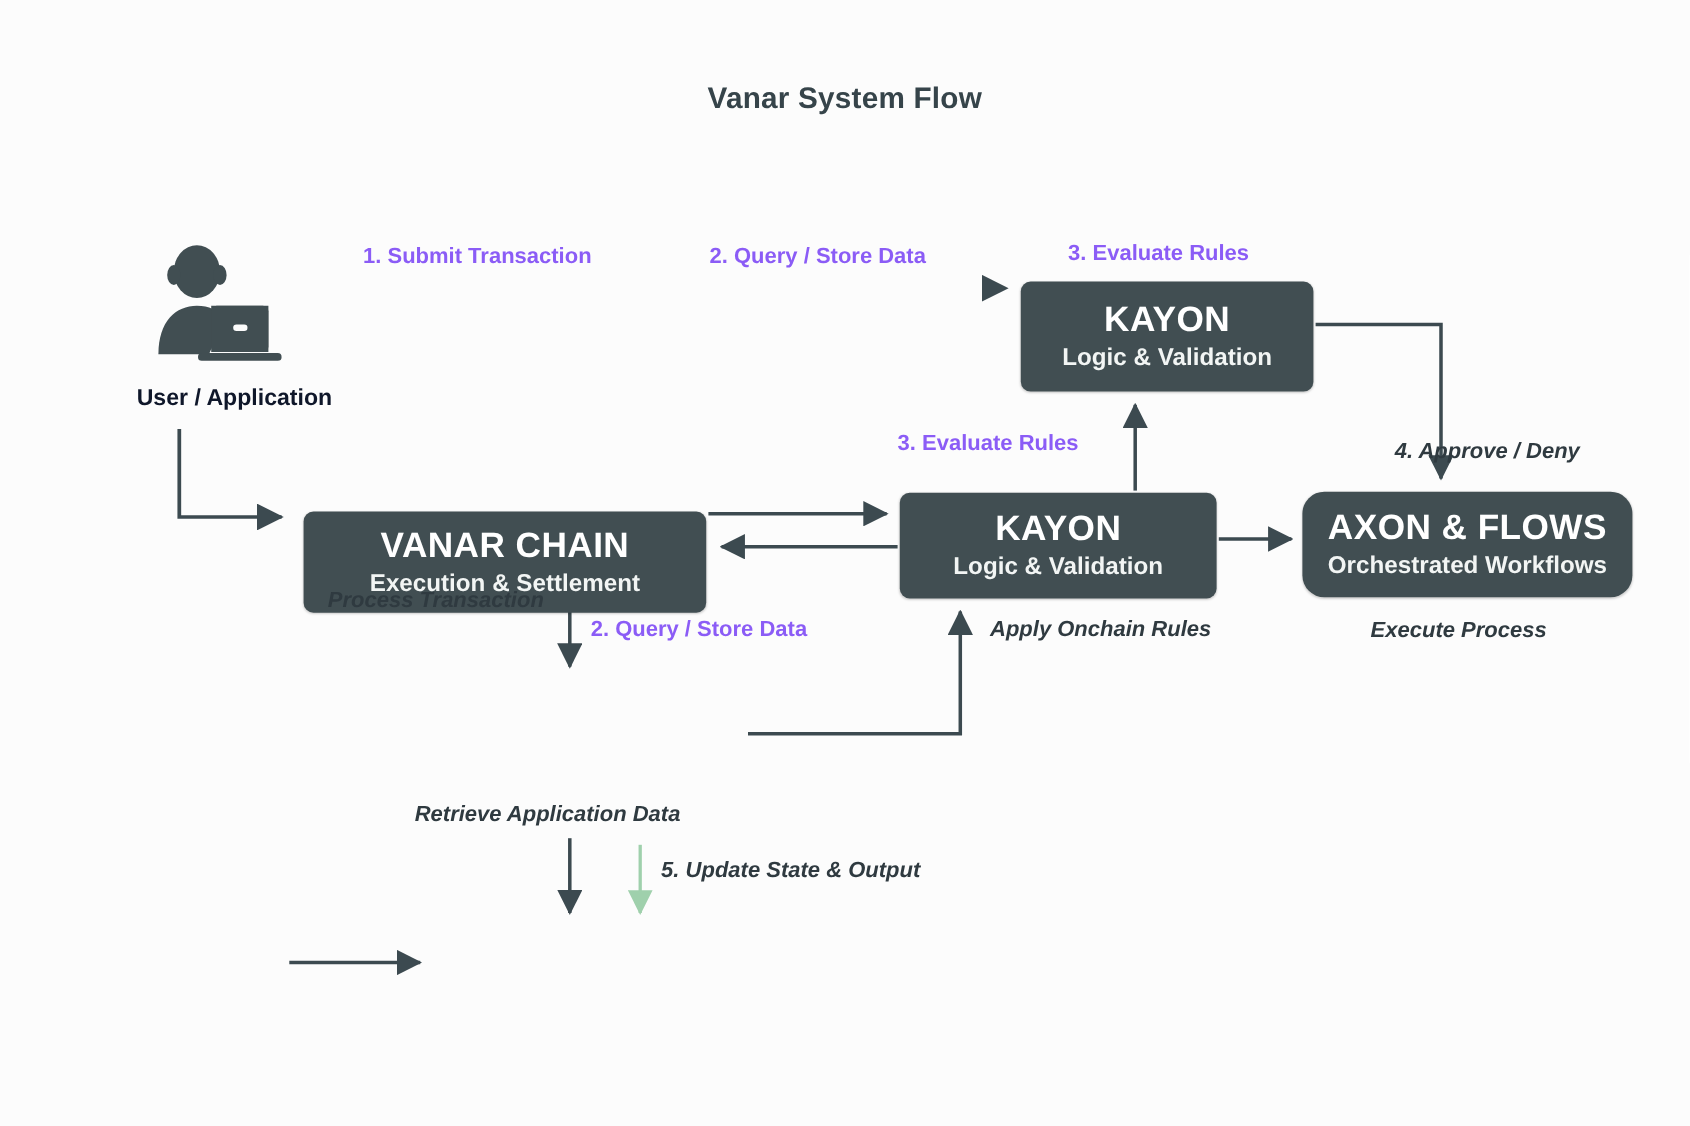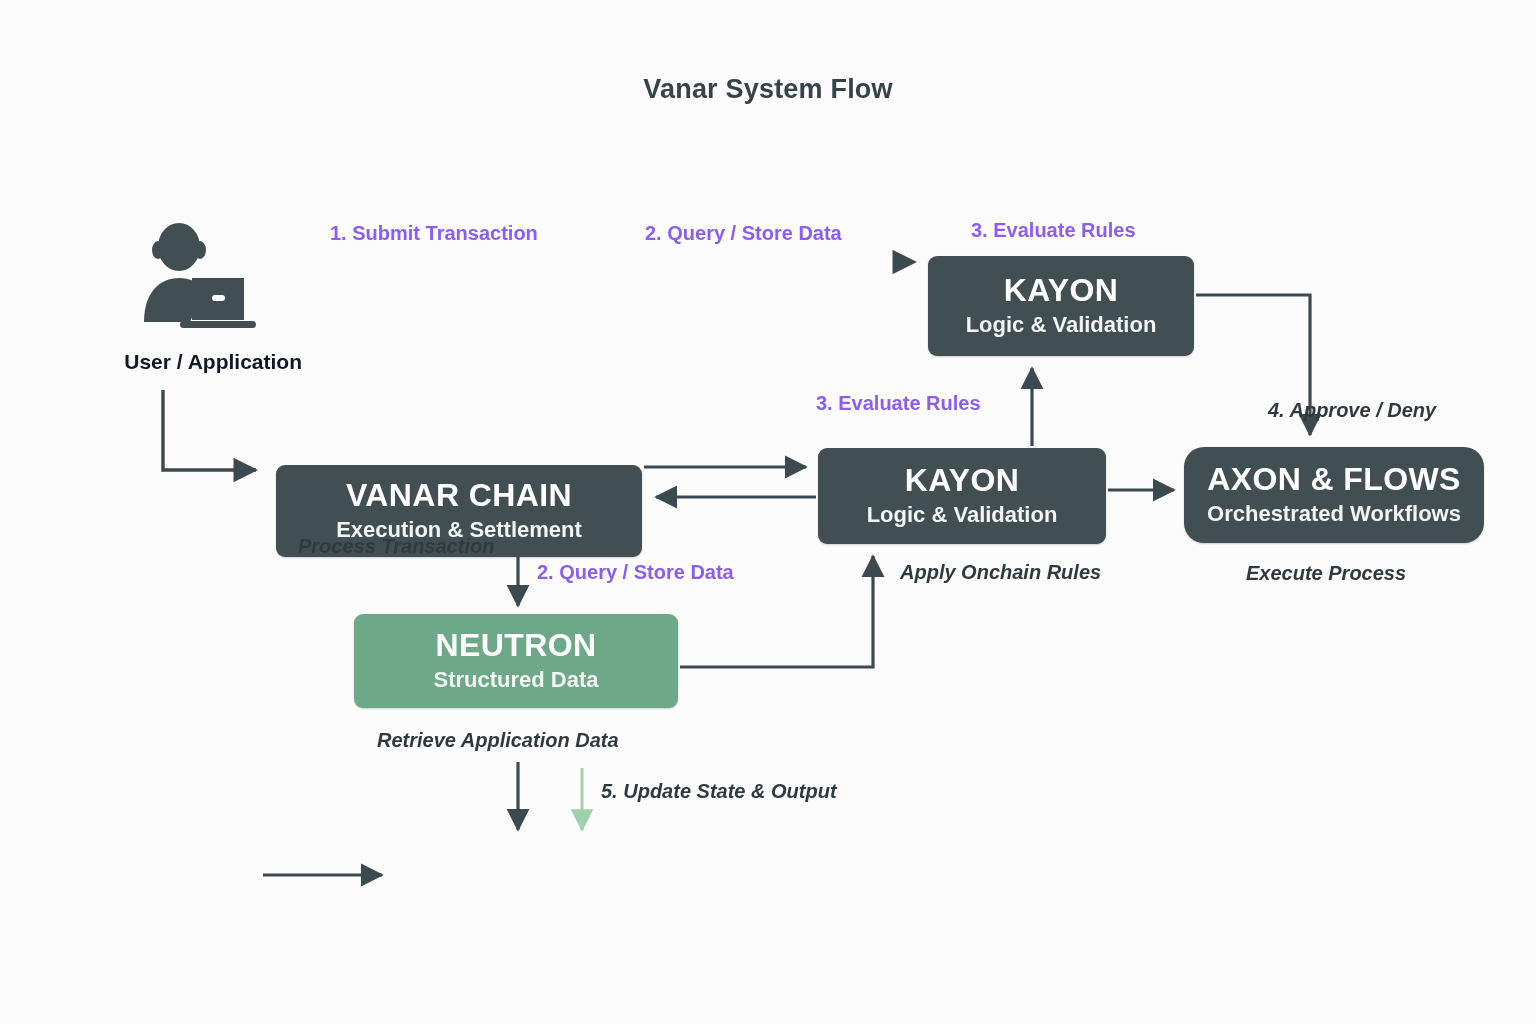--- a/index.html
+++ b/index.html
@@ -195,24 +195,20 @@
   <div class="node dark" style="left:818px; top:448px; width:288px; height:96px;">
     <div class="n-title">KAYON</div>
     <div class="n-sub">Logic &amp; Validation</div>
   </div>
 
   <div class="node dark" style="left:1184px; top:447px; width:300px; height:96px;border-radius:20px;">
     <div class="n-title">AXON &amp; FLOWS</div>
     <div class="n-sub italic">Orchestrated Workflows</div>
   </div>
 
-  <div class="node green" style="left:354px; top:614px; width:324px; height:94px;">
-    <div class="n-title">NEUTRON</div>
-    <div class="n-sub">Structured Data</div>
-  </div>
 
 
   <div class="lbl" style="left:330px;  top:222px;">1. Submit Transaction</div>
   <div class="lbl" style="left:645px;  top:222px;">2. Query / Store Data</div>
   <div class="lbl" style="left:971px;  top:219px;">3. Evaluate Rules</div>
   <div class="lbl it" style="left:1268px; top:352px;margin-top:47px;">4. Approve / Deny</div>
   <div class="lbl" style="left:816px;  top:392px;">3. Evaluate Rules</div>
   <div class="lbl it" style="left:298px;  top:535px;">Process Transaction</div>
   <div class="lbl" style="left:537px;  top:561px;">2. Query / Store Data</div>
   <div class="lbl it" style="left:900px;  top:561px;">Apply Onchain Rules</div>

